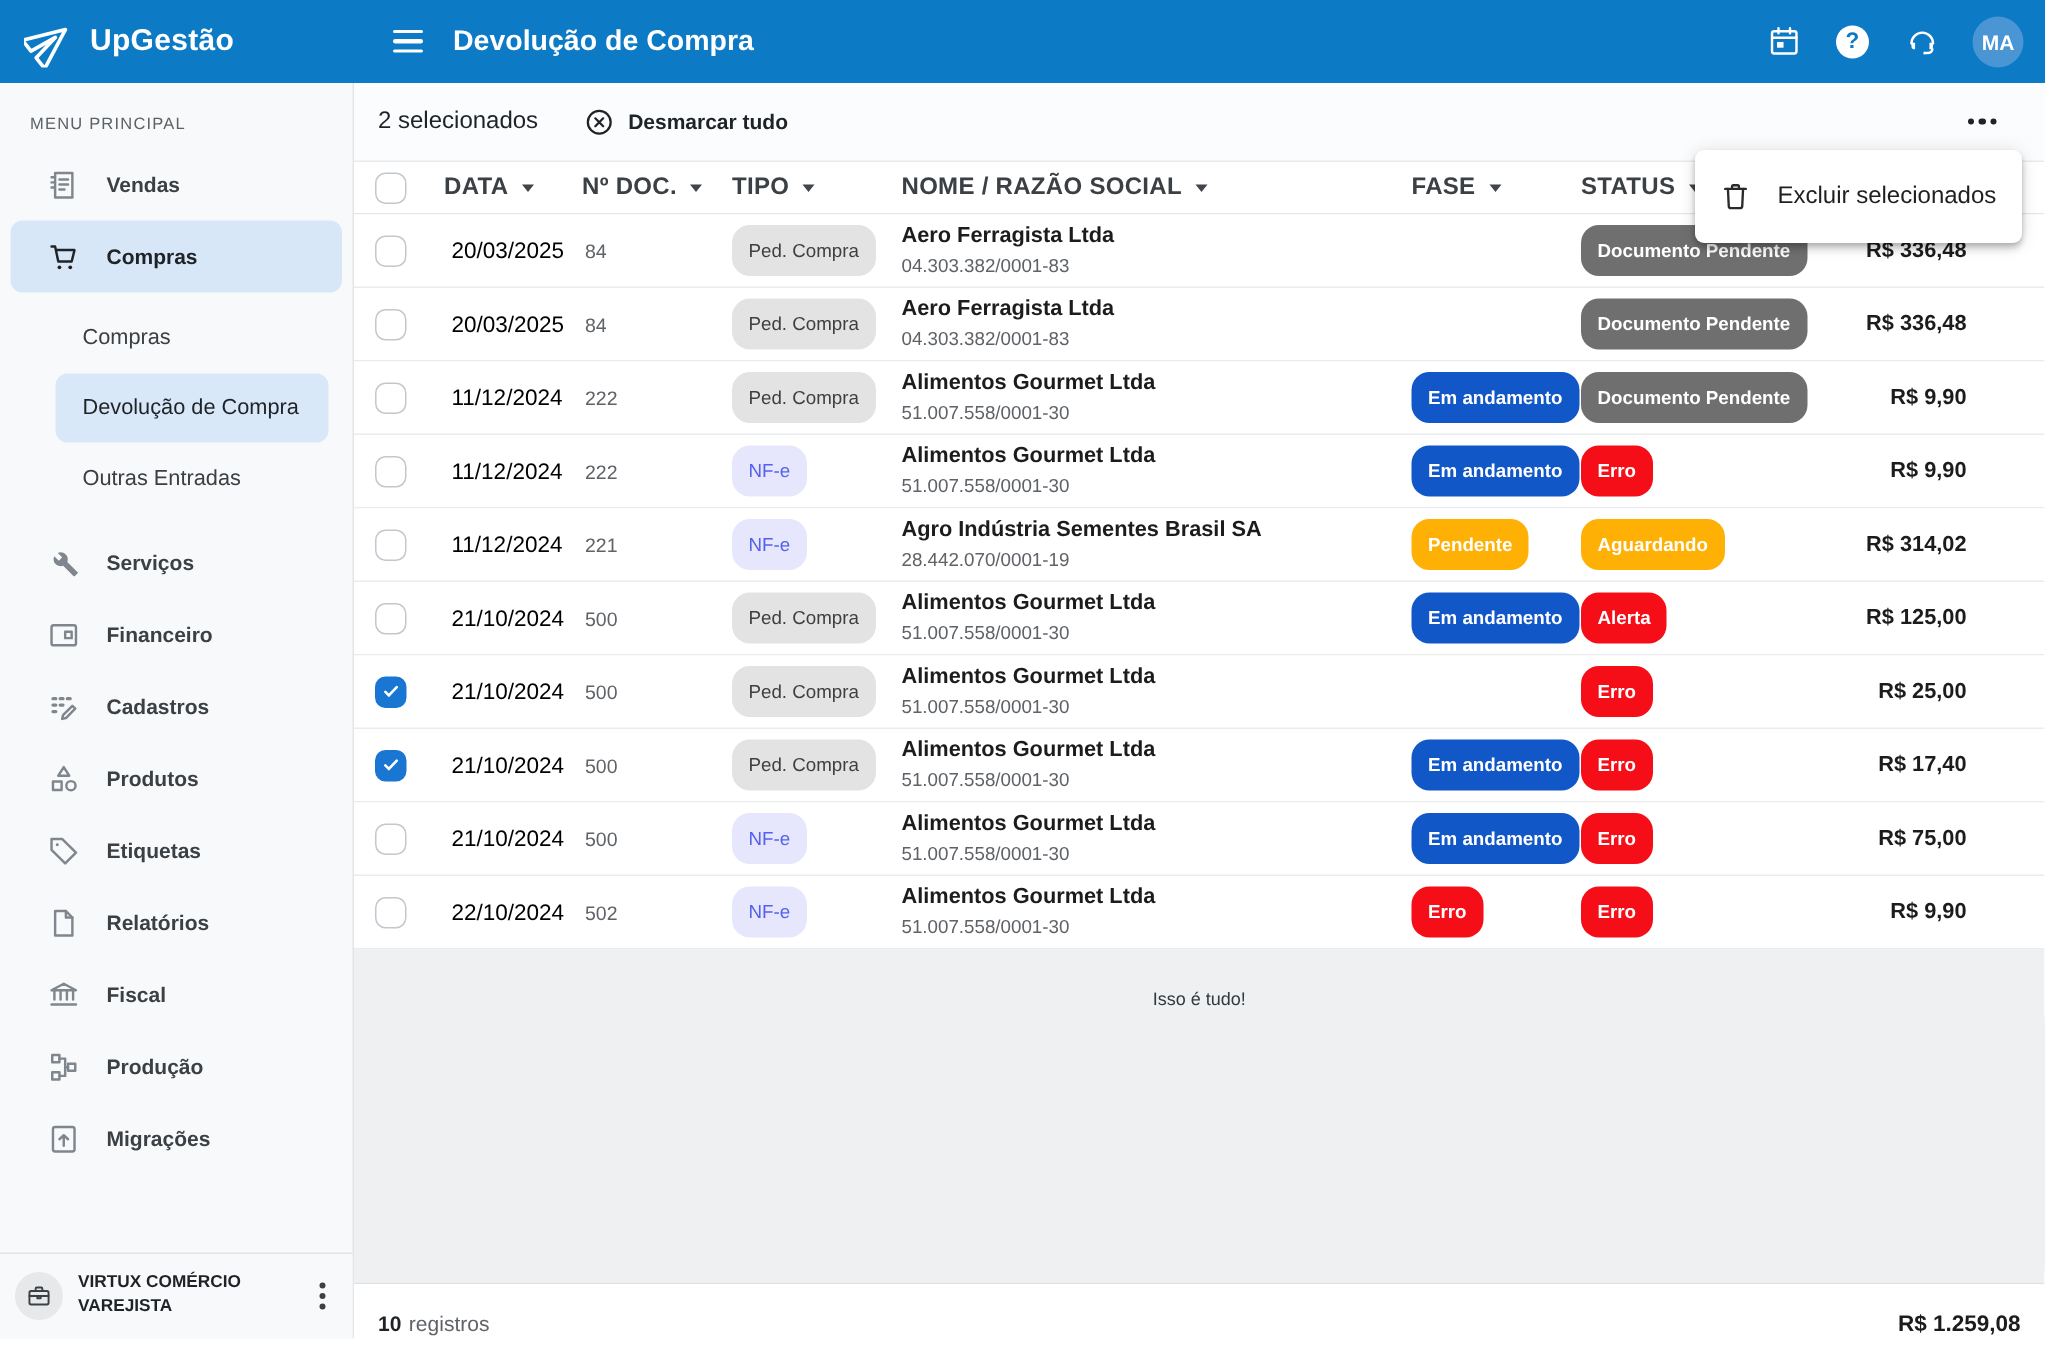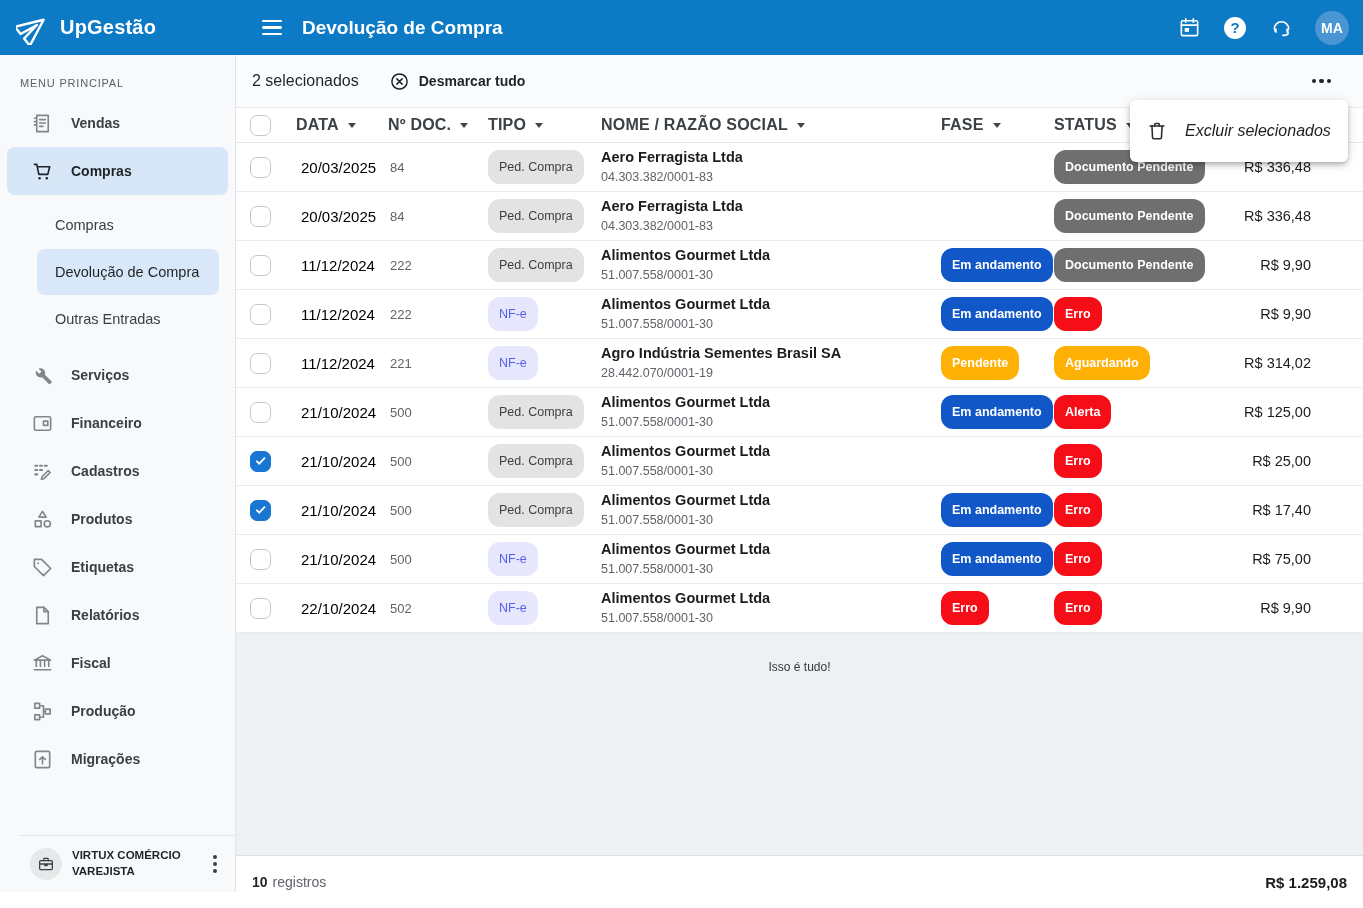--- a/index.html
+++ b/index.html
@@ -45,21 +45,21 @@
   .nav-item.active { background:#d7e7f7; color:#1f2327; }
   .nav-item.active .nicon { color:#1f2327; }
   .submenu { padding:6px 0 8px 0; }
   .sub-item {
     height:46px; margin:1px 16px 1px 37px; padding:0 0 0 18px; border-radius:8px;
     display:flex; align-items:center; font-size:14.5px; color:#3b4045; cursor:pointer;
   }
   .sub-item.active { background:#d9e8f8; color:#1f2327; }
   .company {
     border-top:1px solid #e1e4e7; height:57px; display:flex; align-items:center;
-    padding:0 12px 0 10px; background:#f8f9fa;margin-left:20px;
+    padding:0 12px 0 10px; background:#f8f9fa;
   }
   .company-avatar { width:32px; height:32px; border-radius:50%; background:#e6e8ea; color:#3c4043;
     display:flex; align-items:center; justify-content:center; margin-right:10px; flex:0 0 32px; }
   .company-name { font-size:11.5px; font-weight:bold; color:#1f2327; width:118px; line-height:1.35; }
   .kebab-v { margin-left:auto; display:flex; flex-direction:column; gap:3px; padding:6px; cursor:pointer; }
   .kebab-v span { width:4px; height:4px; border-radius:50%; background:#3c4043; }
 
   
   .main { margin:55px 0 0 236px; width:1127px; height:853px; display:flex; flex-direction:column; }
 
@@ -90,21 +90,21 @@
     display:flex; align-items:center; justify-content:center; cursor:pointer;
   }
   .checkbox svg { display:none; }
   .checkbox.checked { background:#1976d2; border-color:#1976d2; }
   .checkbox.checked svg { display:block; }
   .date-cell { font-size:15px; color:#000000; padding-left:5px; }
   .doc-cell { font-size:13px; color:#5f6368; padding-left:2px; }
   .name-cell { line-height:1.3; }
   .name { font-size:14.5px; font-weight:bold; color:#1c1c1c; }
   .cnpj { font-size:12.5px; color:#5f6368; margin-top:2px; }
-  .value-cell { font-size:14.5px; font-weight:normal; color:#1c1c1c; text-align:right; }
+  .value-cell { font-size:14.5px; font-weight:bold; color:#1c1c1c; text-align:right; }
 
   .chip {
     display:inline-flex; align-items:center; height:23px; padding:17px 11px;
     border-radius:12px; font-size:12.5px; white-space:nowrap;
   }
   .chip-muted { background:#e3e3e4; color:#3f3f3f; }
   .chip-nfe   { background:#e6e7fc; color:#5660ee; }
   .chip-blue  { background:#1157c8; color:#fff; font-weight:bold; }
   .chip-red   { background:#f50d17; color:#fff; font-weight:bold; }
   .chip-amber { background:#ffb005; color:#fff; font-weight:bold; }
@@ -120,21 +120,21 @@
   .reg-count { font-size:14px; font-weight:bold; color:#1f2327; }
   .reg-label { font-size:14px; color:#5f6368; margin-left:5px; }
   .foot-total { margin-left:auto; font-size:15px; font-weight:bold; color:#1c1c1c; }
 
   
   .ctx-menu {
     position:fixed; top:100px; right:15px; width:218px; background:#fff; border-radius:6px;
     box-shadow:0 2px 4px -1px rgba(0,0,0,.2), 0 4px 6px 0 rgba(0,0,0,.14), 0 1px 12px 0 rgba(0,0,0,.12);
     z-index:60; padding:5px 0;
   }
-  .ctx-item { display:flex; align-items:center; gap:17px; padding:15px 16px; cursor:pointer;font-style:italic; }
+  .ctx-item { display:flex; align-items:center; gap:17px; padding:15px 16px; cursor:pointer; }
   .ctx-label { font-size:16px; color:#1f1f1f; }
 
   svg.stroke-ic { fill:none; stroke:currentColor; stroke-width:1.7; stroke-linecap:round; stroke-linejoin:round; }
 </style>
 </head>
 <body>
 
 <header class="topbar">
   <div class="brand">
     <svg class="brand-logo" viewBox="0 0 24 24">

